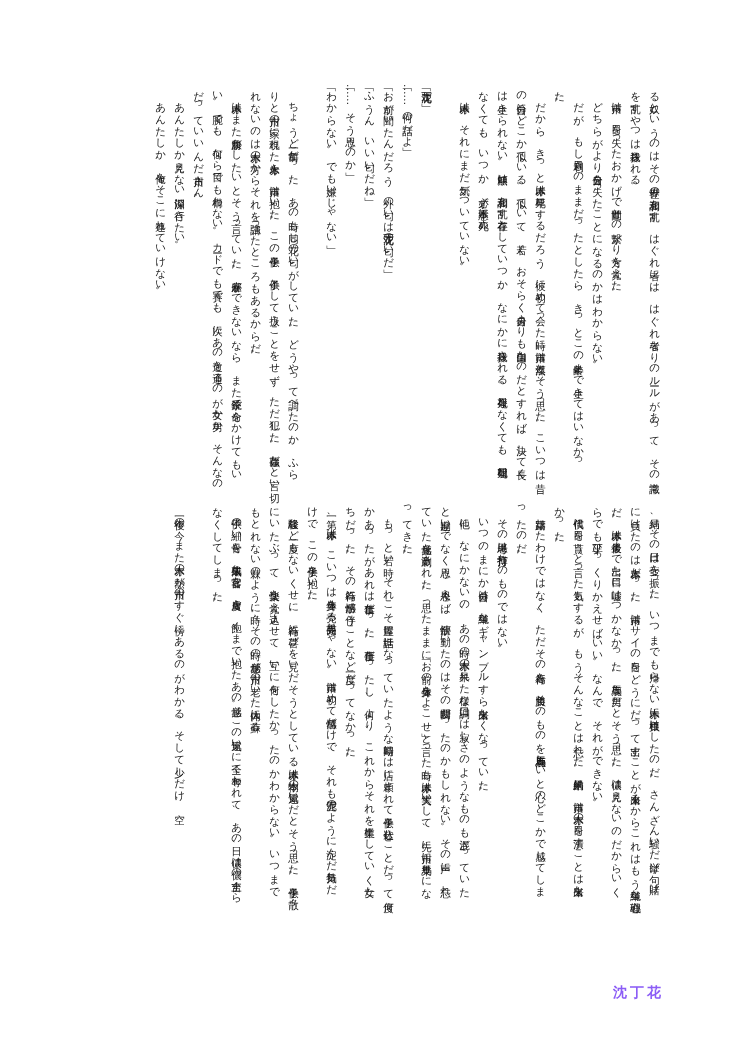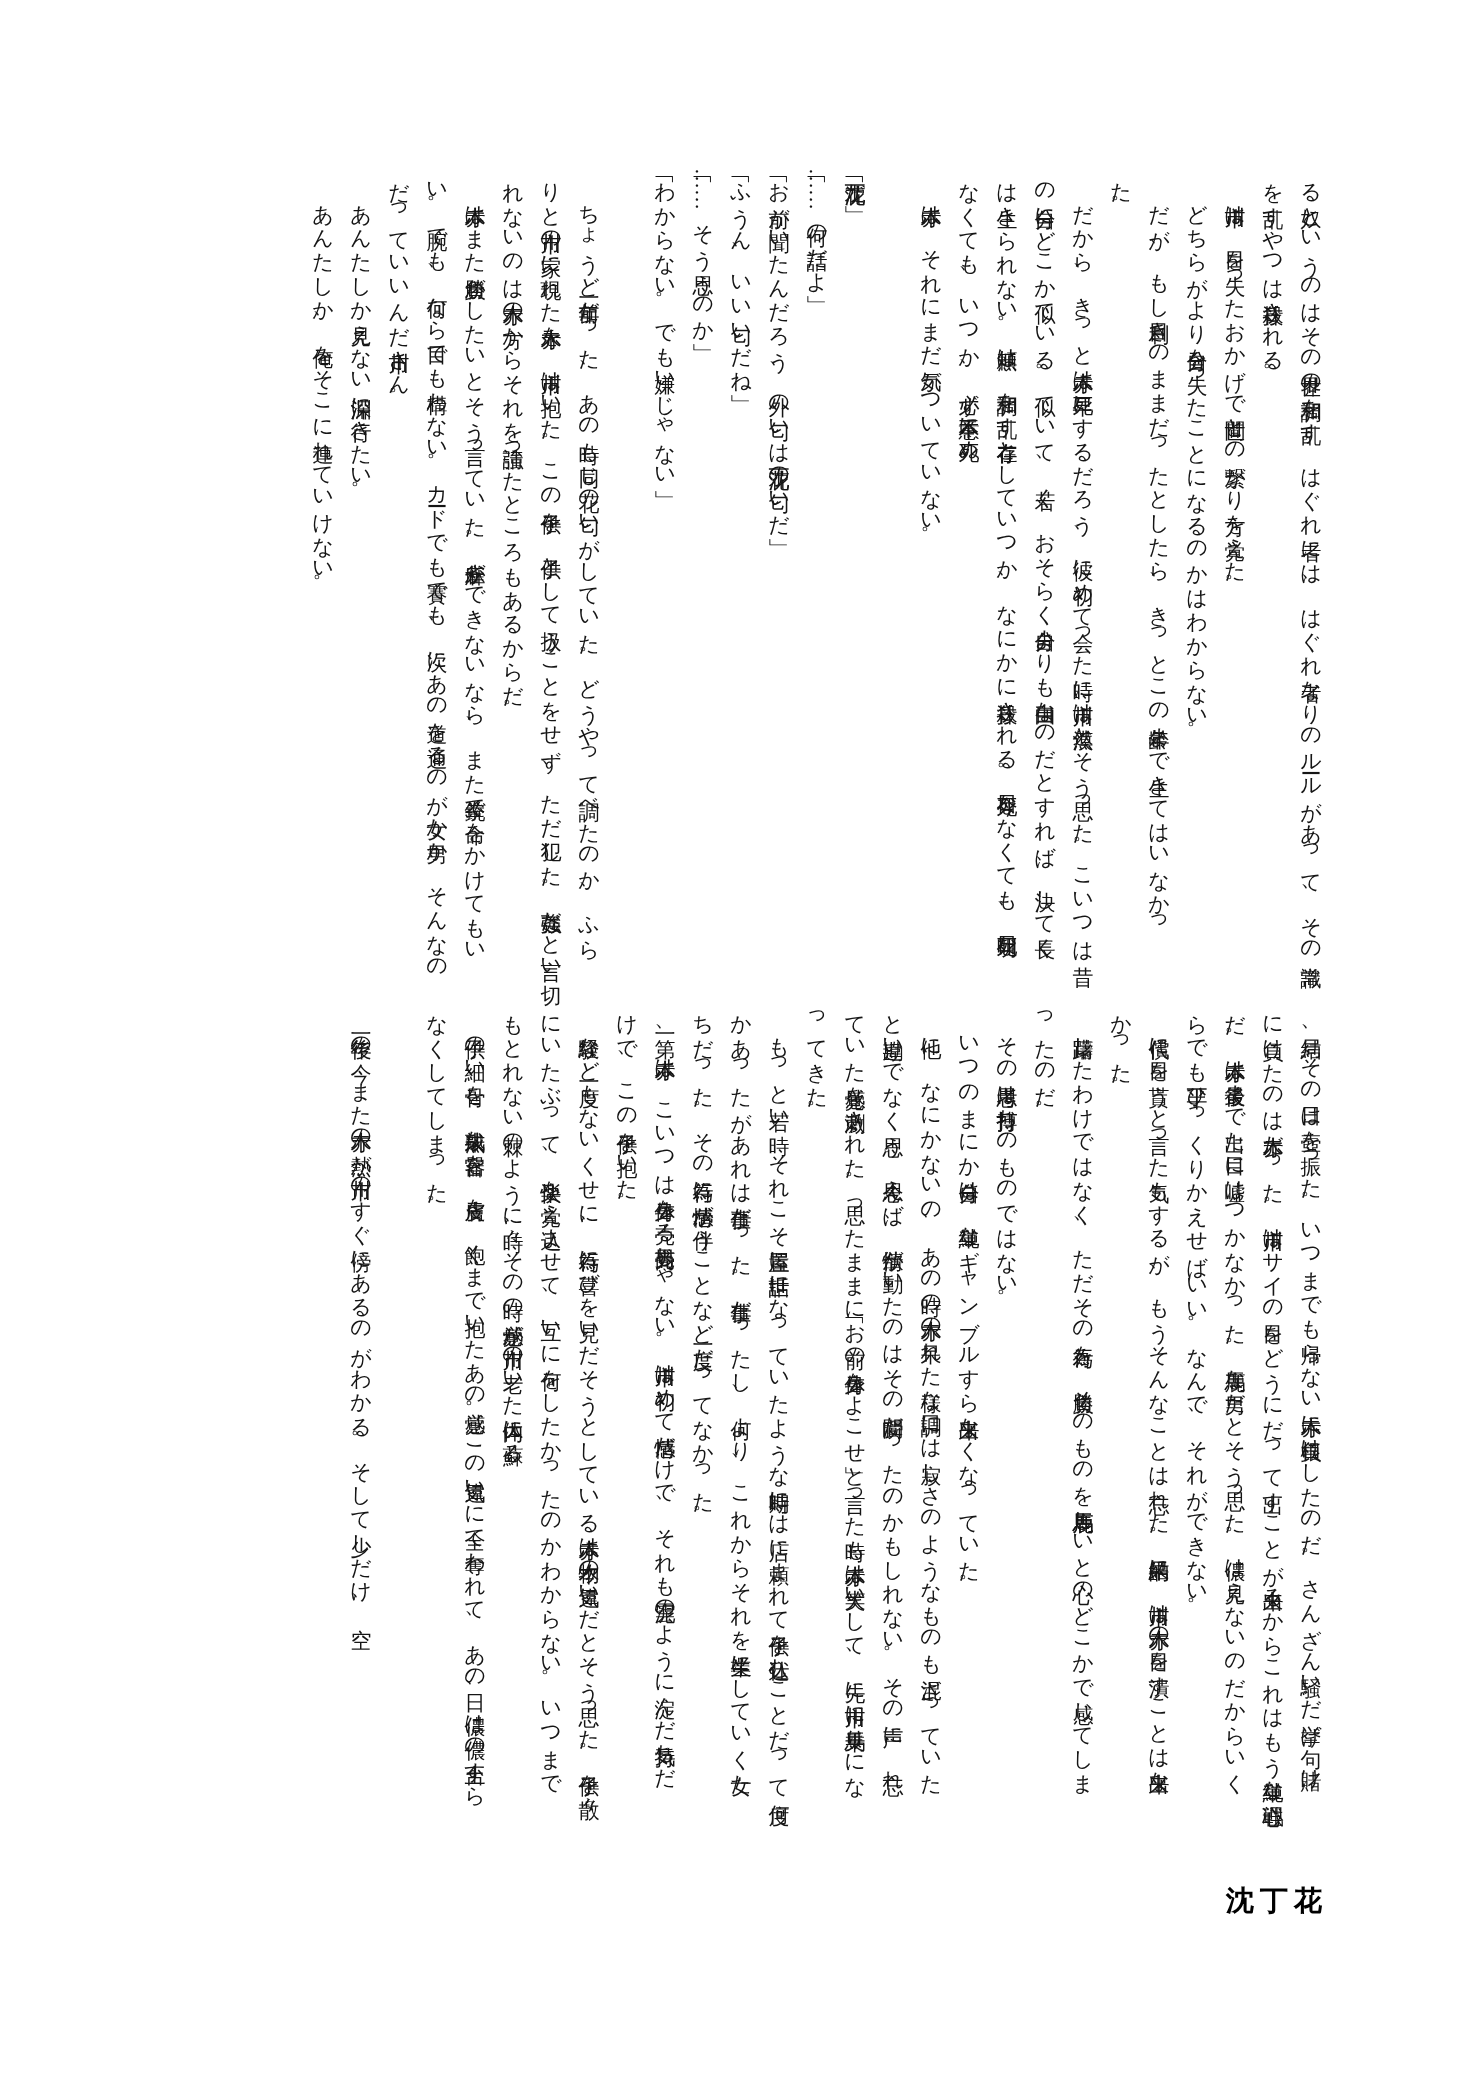--- a/index.html
+++ b/index.html
@@ -52,25 +52,25 @@
   .vblock p.noindent {
     text-indent: 0;
   }
   
   .vblock p.gap {
     margin-right: 19px;
   }
   #footer-title {
     position: absolute;
     left: 613px;
-    top: 942px;
+    top: 984px;
     font-size: 14px;
     letter-spacing: 3px;
     font-weight: bold;
-    color: #000000;
+    color: #8b5cf6;
     white-space: nowrap;
   }
 </style>
 </head>
 <body>
 
 <div class="page">
 
   <div class="vblock" id="top-block">
     <p class="noindent">る奴というのはその世界の調和を乱す。はぐれ者には、はぐれ者なりのルールがあって、その常識を乱すやつは抹殺される。</p>

